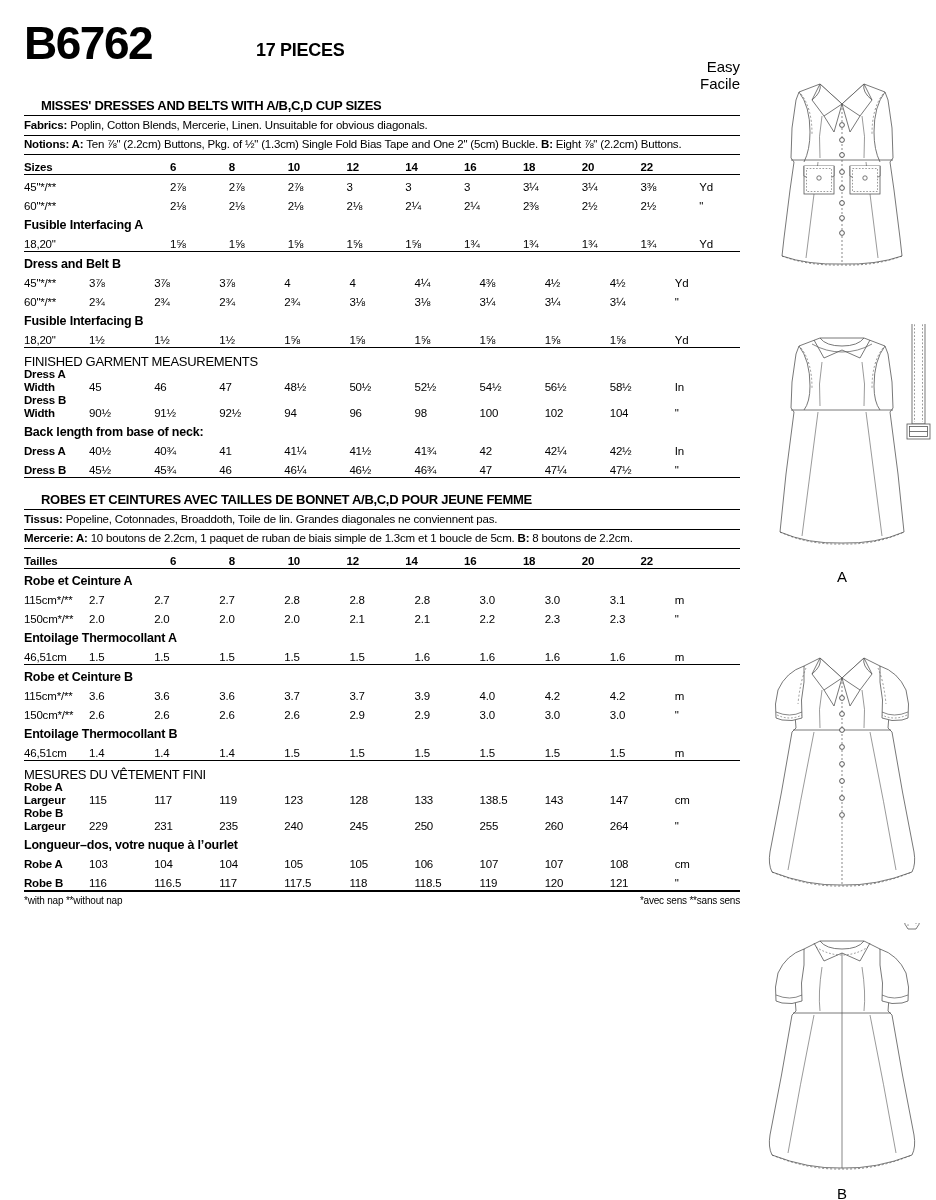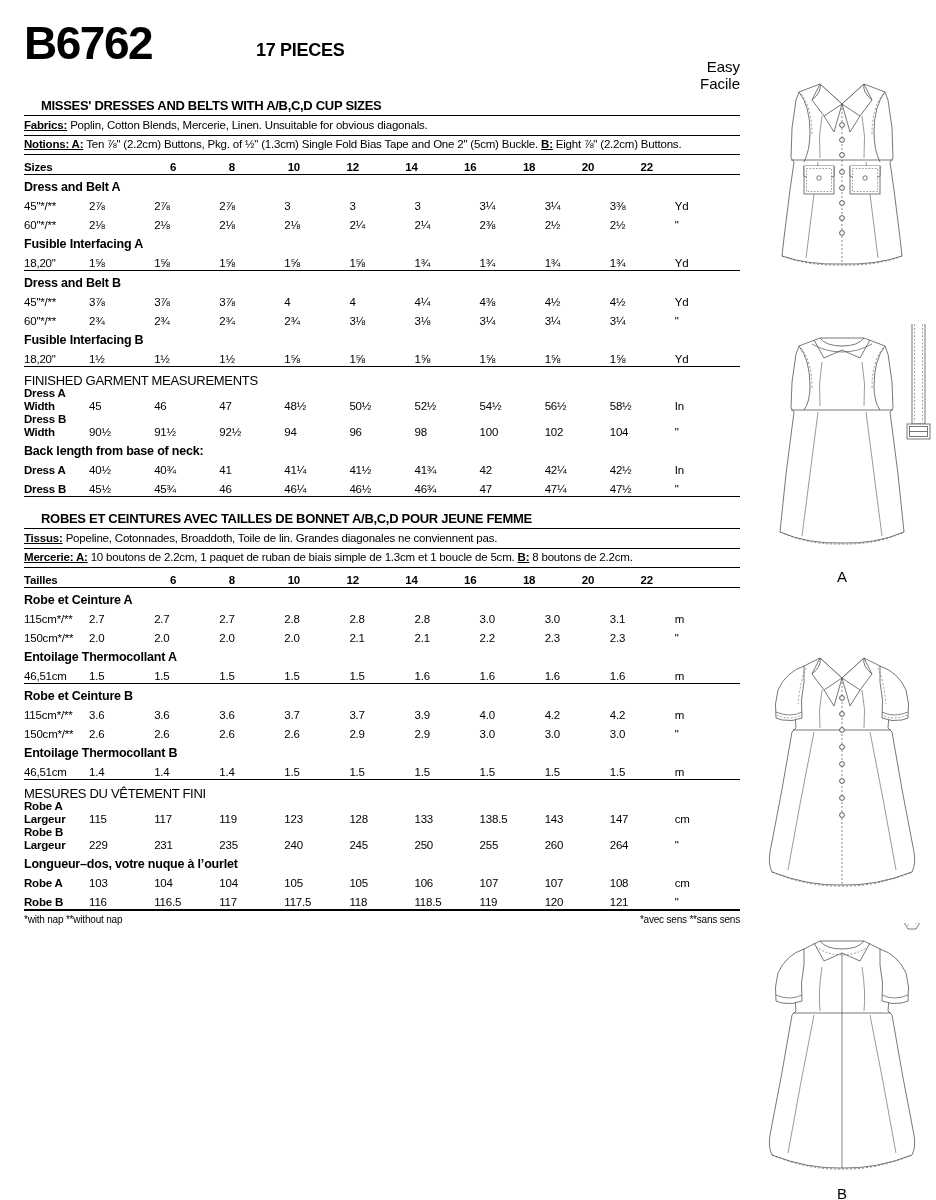--- a/index.html
+++ b/index.html
@@ -39,21 +39,21 @@
     padding-left:17px;
   }
 
   .rule{border-top:1.6px solid #000;height:0;}
   .rule-thick{border-top:2.4px solid #000;height:0;}
 
   .para{
     font-size:11.5px;line-height:13.5px;
     padding:2.5px 0 2.5px 0;letter-spacing:-0.2px;
   }
-  .para b{font-weight:bold;text-decoration:underline;}
+  .para b{font-weight:bold;}
 
   
   table.dt{
     border-collapse:collapse;width:716px;
     font-size:11.5px;letter-spacing:-0.2px;
     table-layout:fixed;
   }
   table.dt td{padding:0;height:19px;vertical-align:bottom;line-height:13px;}
   table.dt td.lbl{width:144px;text-align:left;}
   table.dt td.num{width:58px;text-align:left;}
@@ -118,23 +118,20 @@
           <td class="num">20</td>
           <td class="num">22</td>
           <td class="unit"></td>
         </tr>
       </tbody>
     </table>
     <div class="rule"></div>
 
     <table class="dt">
       <tbody>
-        <tr class="sect">
-          <td colspan="11">Dress and Belt A</td>
-        </tr>
         <tr>
           <td class="lbl">45"*/**</td>
           <td class="num">2⅞</td>
           <td class="num">2⅞</td>
           <td class="num">2⅞</td>
           <td class="num">3</td>
           <td class="num">3</td>
           <td class="num">3</td>
           <td class="num">3¼</td>
           <td class="num">3¼</td>

